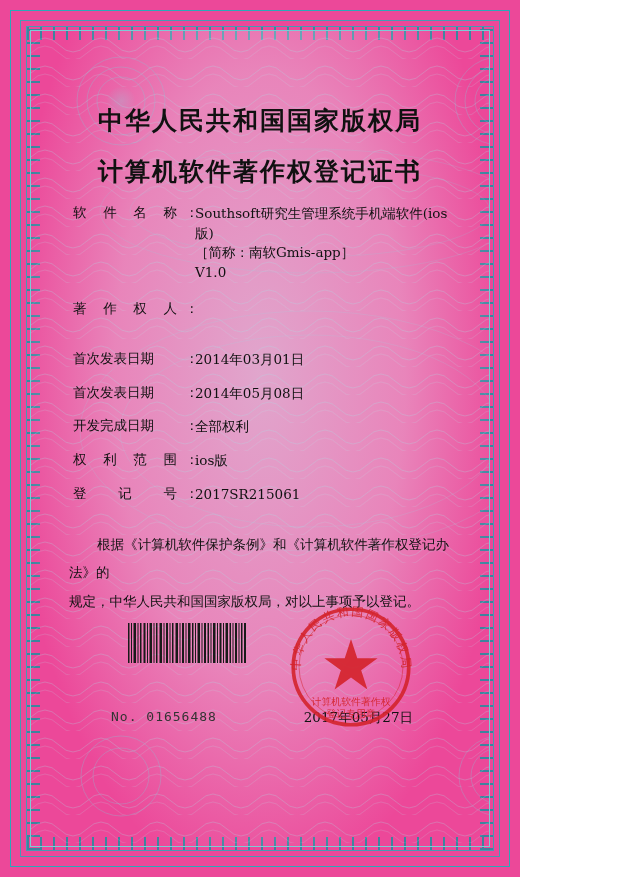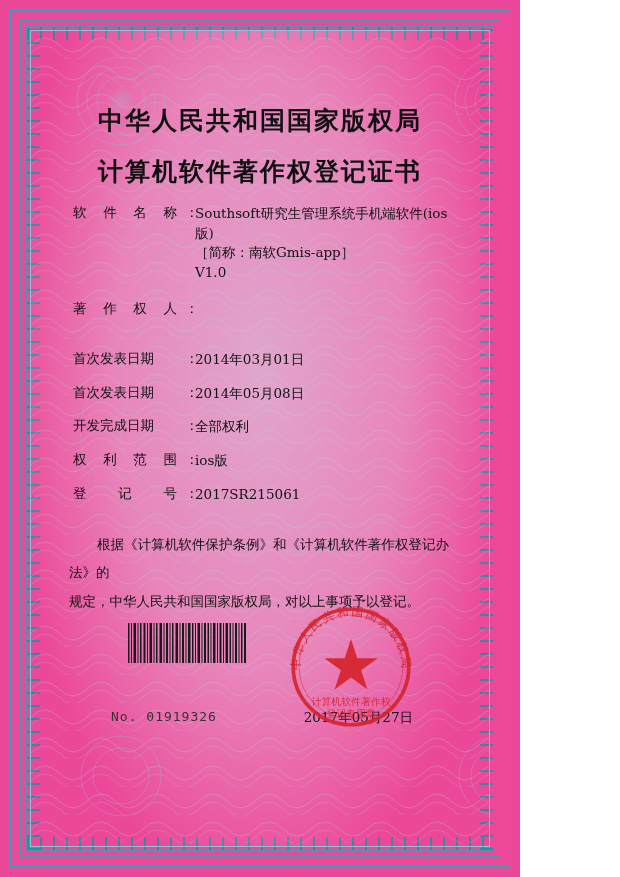--- a/index.html
+++ b/index.html
@@ -412,21 +412,21 @@
             <rect x="216" y="0" width="4" height="80"></rect>
               <rect x="223" y="0" width="2" height="80"></rect>
             <rect x="228" y="0" width="3" height="80"></rect>
               <rect x="234" y="0" width="4" height="80"></rect>
           </g>
         </svg>
       </div>
 
       <div class="serial">
         <span>No.</span>
-        <span>01919326</span>
+        <span>01656488</span>
       </div>
 
       <div class="date-line">2017年05月27日</div>
 
       <div class="seal">
         <svg viewBox="0 0 160 160" xmlns="http://www.w3.org/2000/svg">
           <defs>
             <path id="arcTop" d="M 80,80 m -62,0 a 62,62 0 1,1 124,0" fill="none"></path>
           </defs>
           <circle cx="80" cy="80" r="70" fill="none" stroke="#d4242c" stroke-width="4.5" opacity="0.9"></circle>

